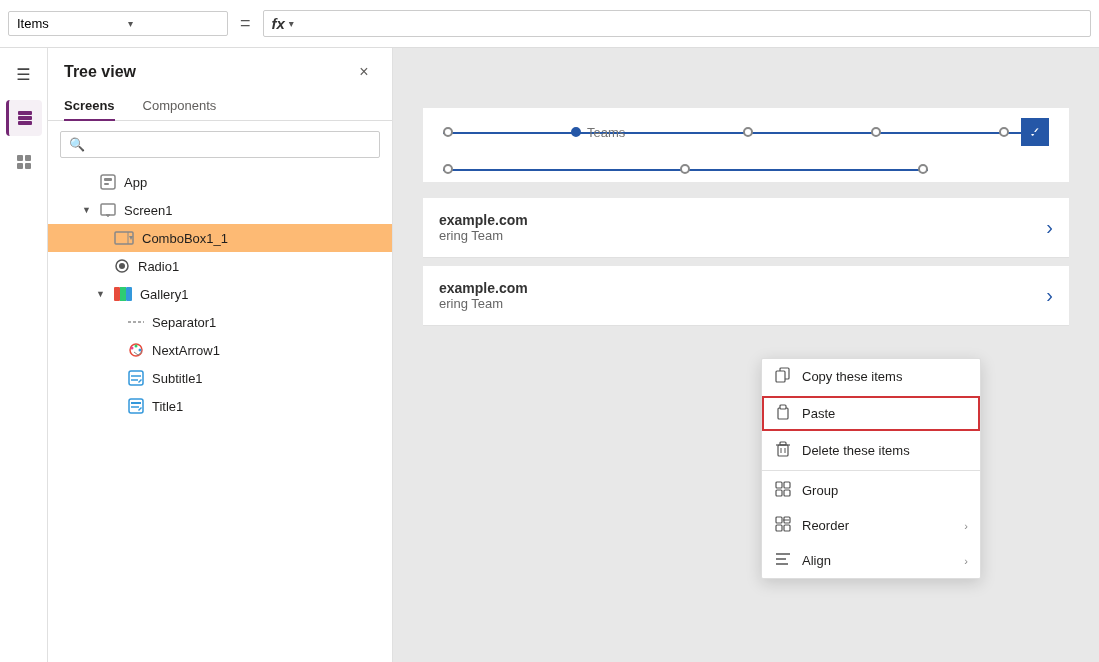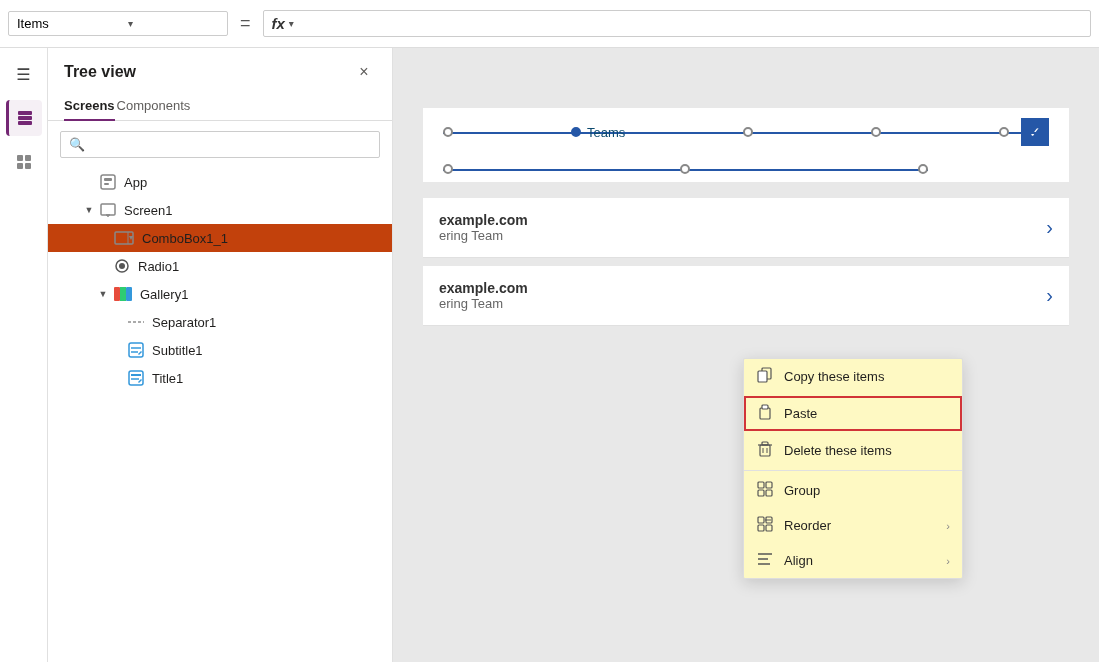--- a/index.html
+++ b/index.html
@@ -104,21 +104,21 @@
       align-items: center;
       justify-content: center;
       border-radius: 4px;
     }
 
     
     .tabs {
       display: flex;
       border-bottom: 1px solid #ddd;
       padding: 0 16px;
-      gap: 2px;
+      gap: 28px;
     }
     .tab {
       padding: 6px 0;
       cursor: pointer;
       font-size: 13px;
       color: #605e5c;
       border-bottom: 2px solid transparent;
       margin-bottom: -1px;
     }
     .tab.active {
@@ -142,48 +142,48 @@
     .search-input {
       border: none;
       outline: none;
       flex: 1;
       font-size: 13px;
       color: #333;
       background: transparent;
     }
 
     
-    .tree-items { flex: 1; overflow-y: auto; padding-bottom: 0; text-align: center; }
+    .tree-items { flex: 1; overflow-y: auto; padding-bottom: 0; }
     .tree-item {
       display: flex;
       align-items: center;
       padding: 4px 8px 4px 16px;
       cursor: pointer;
       gap: 4px;
       min-height: 28px;
     }
-    .tree-item.selected { background: #c2410c; }
+    .tree-item.selected { background: #fdba74; }
     .tree-item .expand-icon { font-size: 10px; color: #555; width: 14px; }
     .tree-item .item-label { font-size: 13px; color: #201f1e; }
 
     
     .canvas-area {
       flex: 1;
       background: #e8e8e8;
       position: relative;
       overflow: hidden;
     }
 
     
     .context-menu {
       position: absolute;
       top: 310px;
-      left: 350px;
+      left: 368px;
       width: 220px;
-      background: #fef9c3;
+      background: #ffffff;
       border: 1px solid #ddd;
       box-shadow: 0 4px 16px rgba(0,0,0,0.15);
       z-index: 100;
       border-radius: 2px;
     }
     .context-menu-item {
       display: flex;
       align-items: center;
       padding: 8px 12px;
       cursor: pointer;
@@ -310,20 +310,32 @@
 
       <div class="tree-item">
         <span style="width:42px"></span>
         <span class="expand-icon"></span>
         <svg width="16" height="14" viewBox="0 0 16 14" fill="none" style="margin-right:4px">
           <line x1="0" y1="7" x2="16" y2="7" stroke="#aaa" stroke-width="2" stroke-dasharray="3,2"></line>
         </svg>
         <span class="item-label">Separator1</span>
       </div>
 
+      <div class="tree-item">
+        <span style="width:42px"></span>
+        <span class="expand-icon"></span>
+        <svg width="16" height="16" viewBox="0 0 16 16" fill="none" style="margin-right:4px">
+          <circle cx="8" cy="8" r="6" stroke="#e74c3c" stroke-width="1.5" fill="none"></circle>
+          <circle cx="4" cy="6" r="1.5" fill="#e84393"></circle>
+          <circle cx="8" cy="4" r="1.5" fill="#2ecc71"></circle>
+          <circle cx="12" cy="8" r="1.5" fill="#3498db"></circle>
+          <path d="M6 10 L10 13 L14 10" stroke="#888" stroke-width="1" fill="none"></path>
+        </svg>
+        <span class="item-label">NextArrow1</span>
+      </div>
 
       <div class="tree-item">
         <span style="width:42px"></span>
         <span class="expand-icon"></span>
         <svg width="16" height="16" viewBox="0 0 16 16" fill="none" style="margin-right:4px">
           <rect x="1" y="1" width="14" height="14" rx="2" stroke="#3498db" stroke-width="1.5" fill="none"></rect>
           <line x1="3" y1="6" x2="13" y2="6" stroke="#3498db" stroke-width="1.5"></line>
           <line x1="3" y1="10" x2="10" y2="10" stroke="#3498db" stroke-width="1.5"></line>
           <path d="M10 12 L13 9 L14 10 L11 13 Z" fill="#3498db"></path>
         </svg>
@@ -348,21 +360,21 @@
   <div class="canvas-area">
 
     <div style="position:absolute;top:60px;left:30px;right:30px;background:#fff;padding:10px 20px;display:flex;align-items:center;gap:0;">
 
       <div style="display:flex;align-items:center;position:relative;width:100%;">
         <div style="position:absolute;top:50%;left:0;right:0;height:2px;background:#2557a7;z-index:0;"></div>
         <div style="width:10px;height:10px;border-radius:50%;border:2px solid #888;background:#fff;z-index:1;"></div>
         <div style="flex:1;"></div>
         <div style="display:flex;align-items:center;gap:6px;z-index:1;">
           <div style="width:10px;height:10px;border-radius:50%;border:2px solid #2557a7;background:#2557a7;"></div>
-          <span style="font-size:13px;color:#0c4a6e;">Teams</span>
+          <span style="font-size:13px;color:#737373;">Teams</span>
         </div>
         <div style="flex:1;"></div>
         <div style="width:10px;height:10px;border-radius:50%;border:2px solid #888;background:#fff;z-index:1;"></div>
         <div style="flex:1;"></div>
         <div style="width:10px;height:10px;border-radius:50%;border:2px solid #888;background:#fff;z-index:1;"></div>
         <div style="flex:1;"></div>
         <div style="width:10px;height:10px;border-radius:50%;border:2px solid #888;background:#fff;z-index:1;"></div>
         <div style="background:#2557a7;color:#fff;width:28px;height:28px;display:flex;align-items:center;justify-content:center;margin-left:12px;font-size:14px;">✓</div>
       </div>
     </div>

